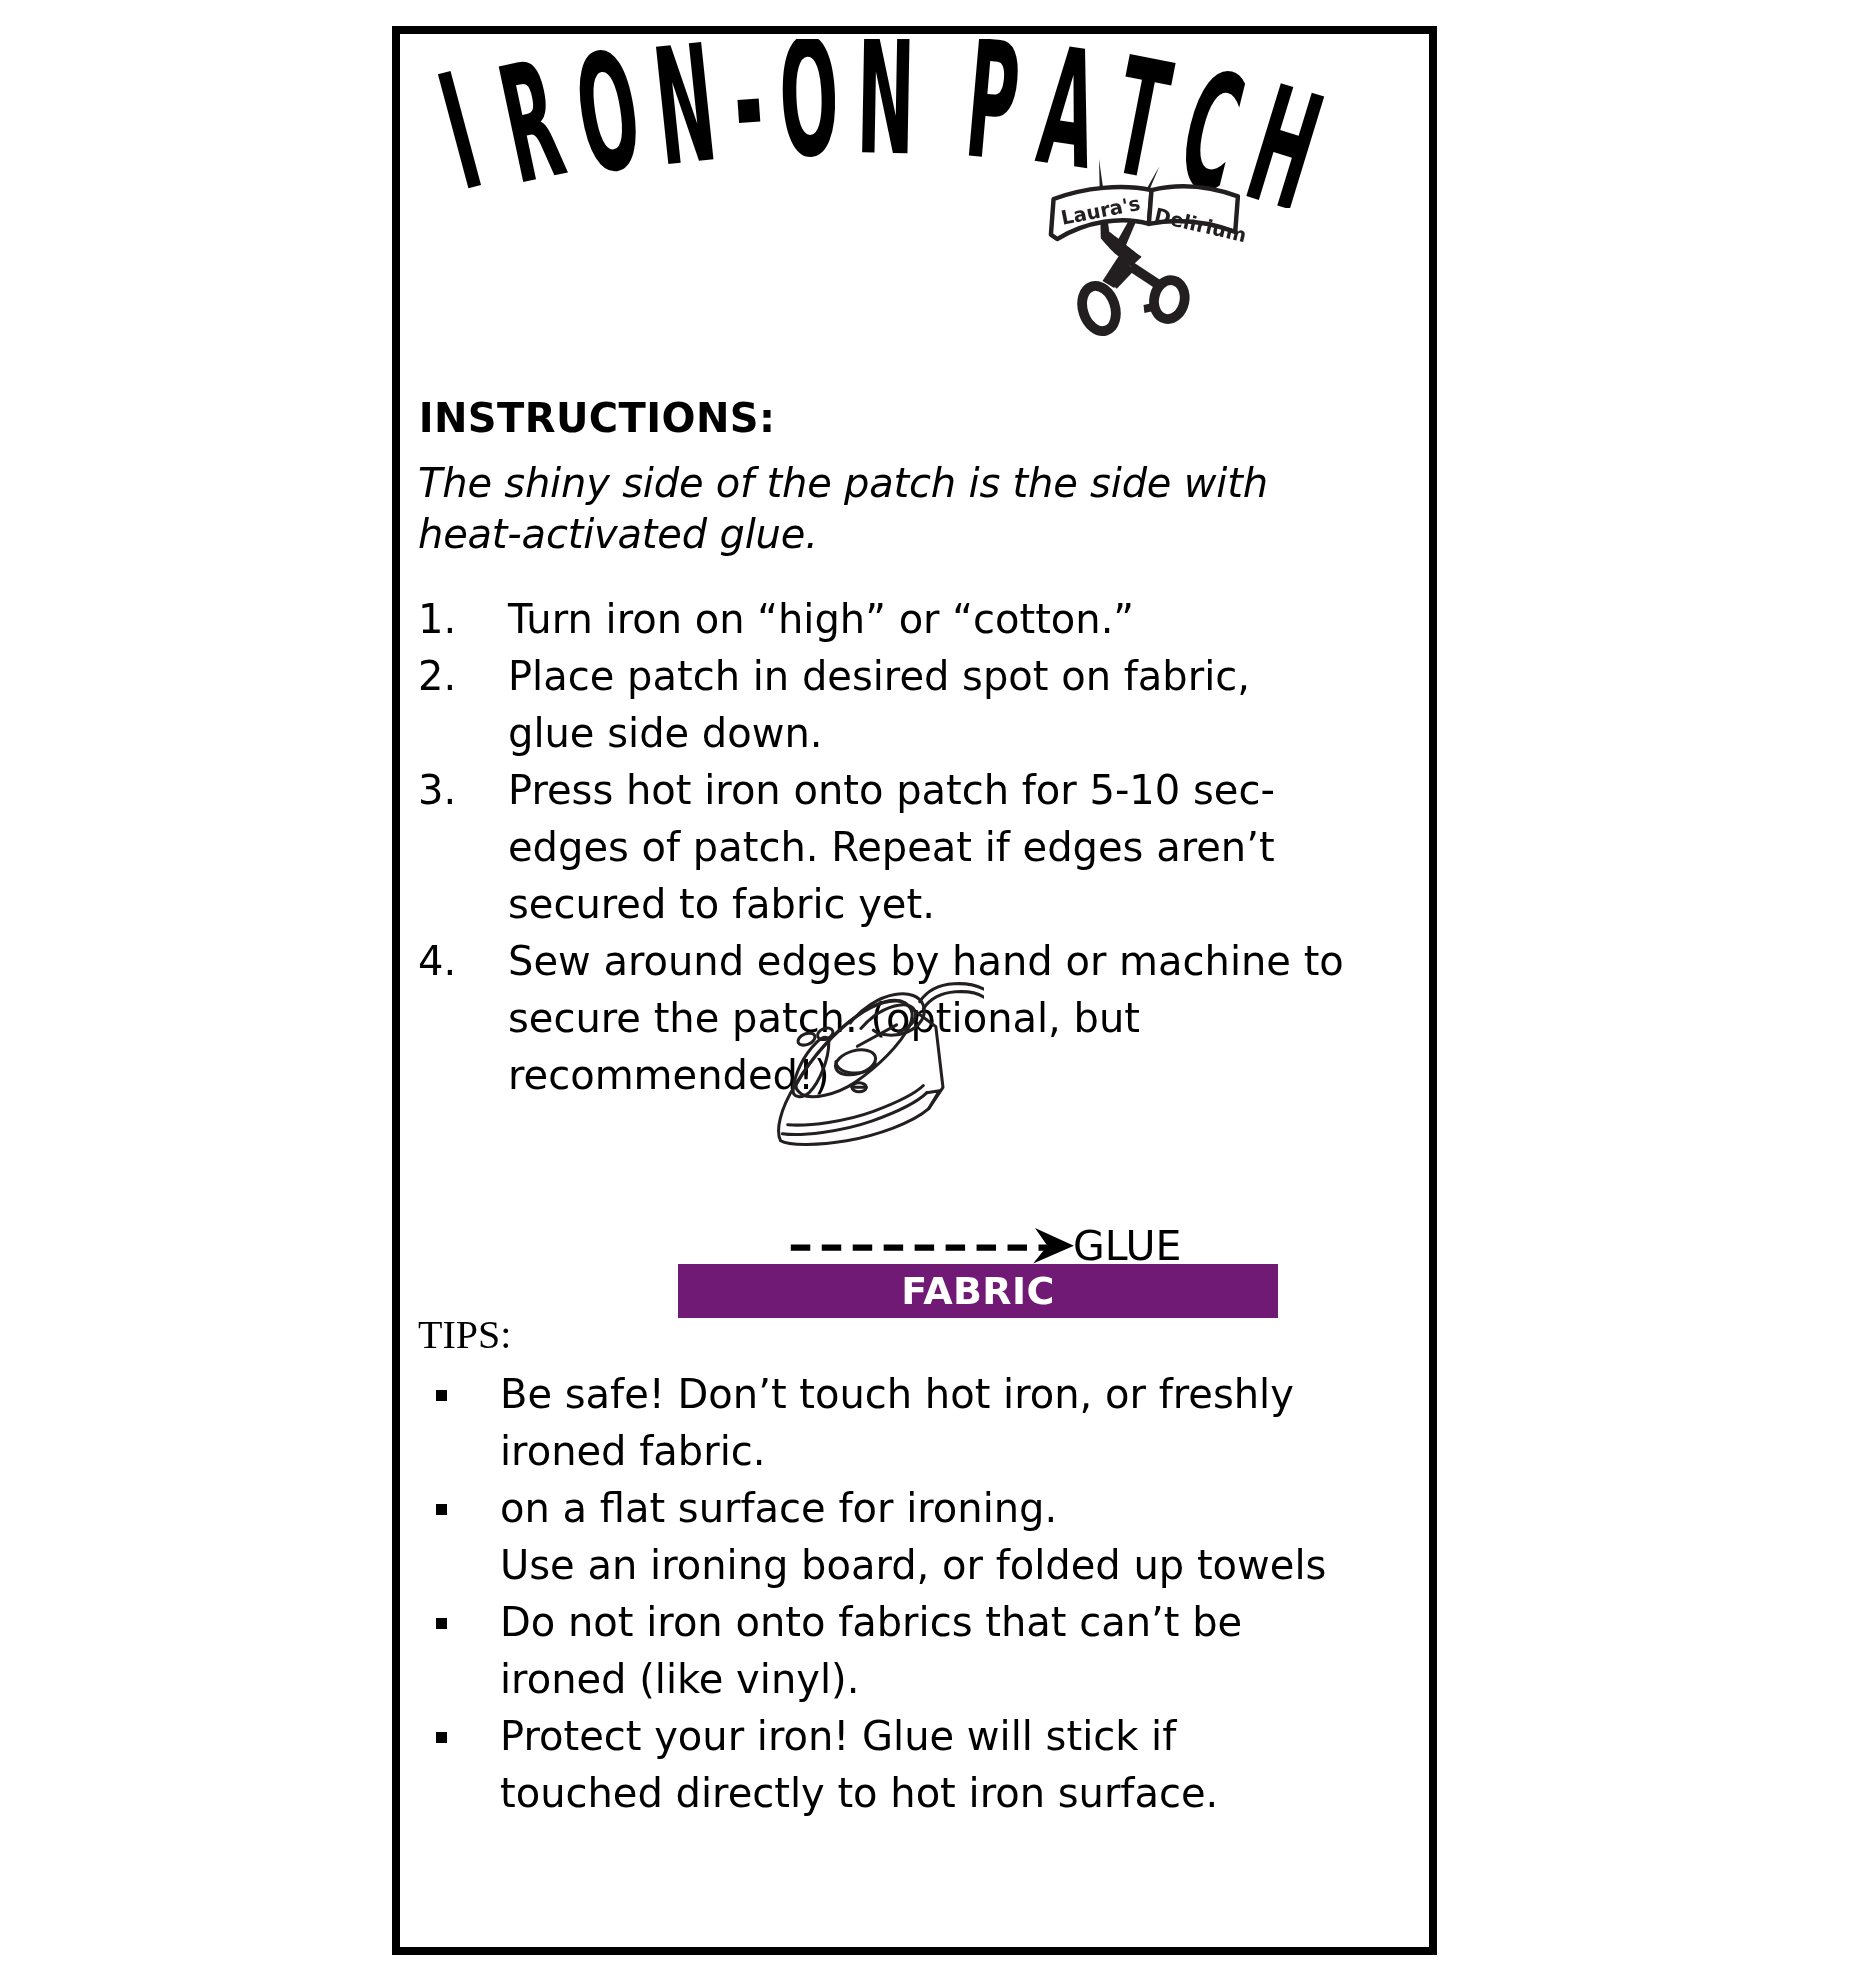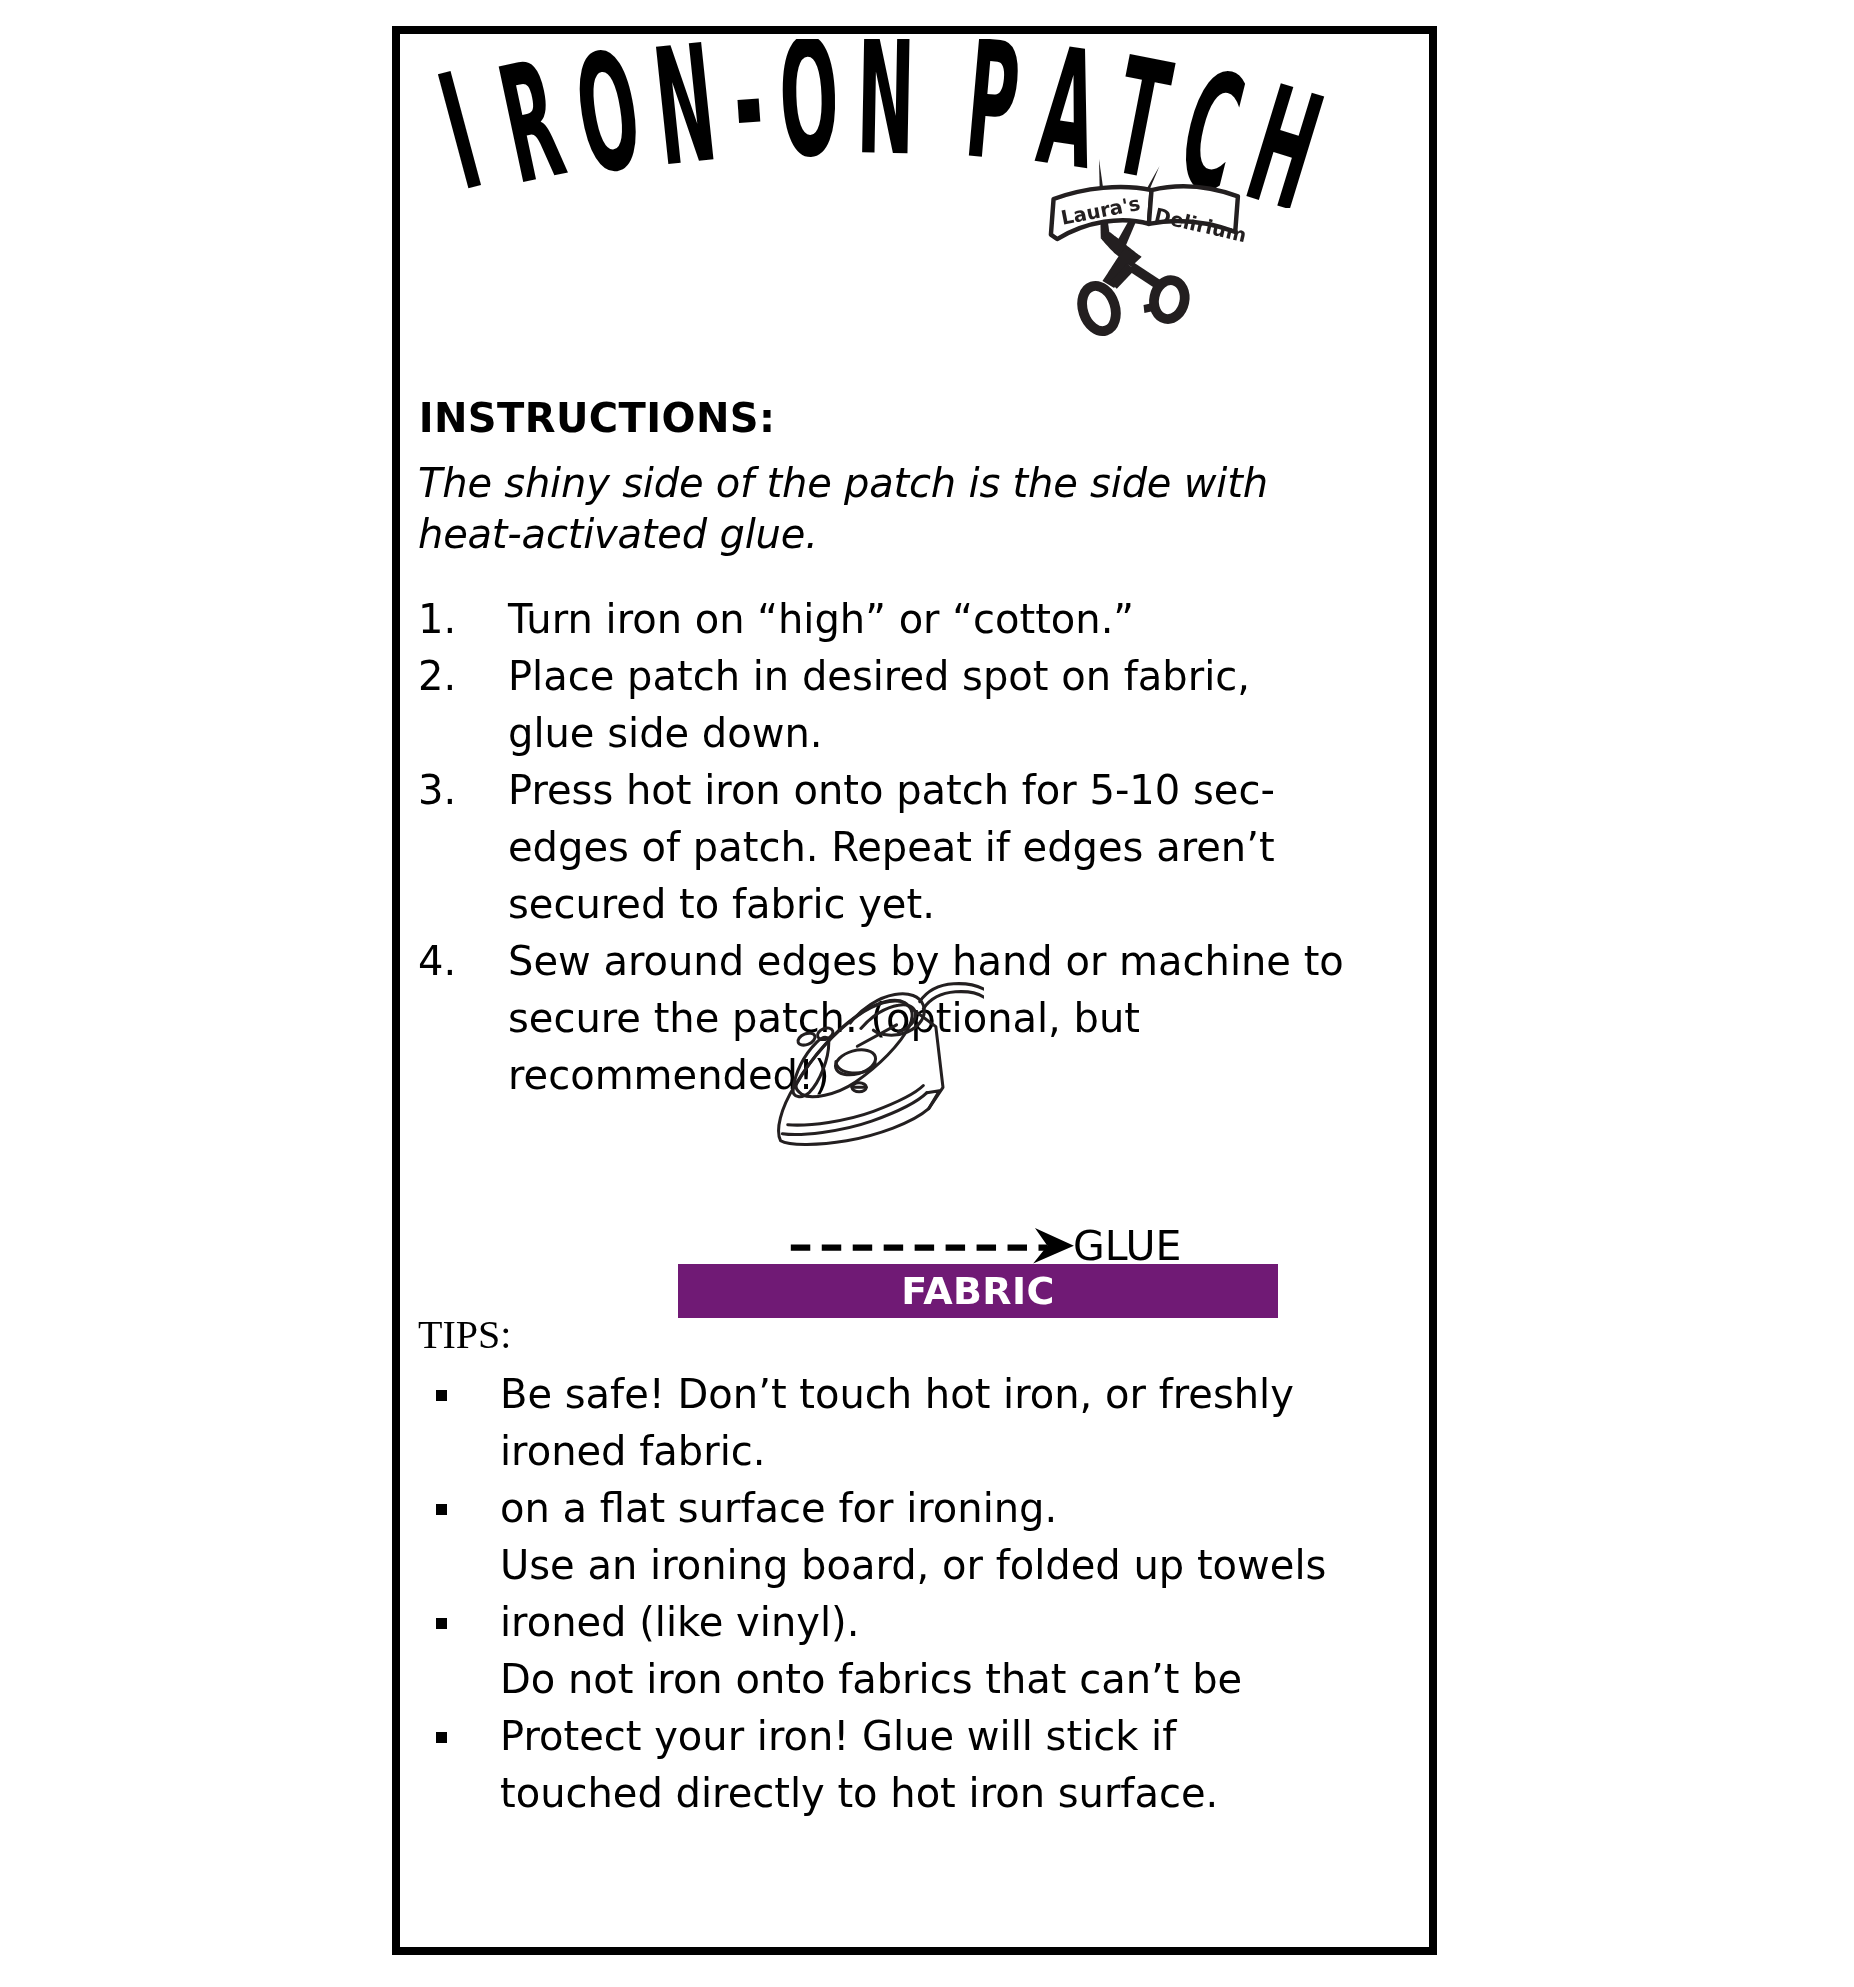--- a/index.html
+++ b/index.html
@@ -379,22 +379,22 @@
       <span class="bullet"></span>
       <span class="lines">
         <span class="ln">on a flat surface for ironing.</span>
         <span class="ln">Use an ironing board, or folded up towels</span>
       </span>
     </div>
 
     <div class="tip">
       <span class="bullet"></span>
       <span class="lines">
+        <span class="ln">Do not iron onto fabrics that can’t be</span>
         <span class="ln">ironed (like vinyl).</span>
-        <span class="ln">Do not iron onto fabrics that can’t be</span>
       </span>
     </div>
 
     <div class="tip">
       <span class="bullet"></span>
       <span class="lines">
         <span class="ln">Protect your iron! Glue will stick if</span>
         <span class="ln">touched directly to hot iron surface.</span>
       </span>
     </div>

